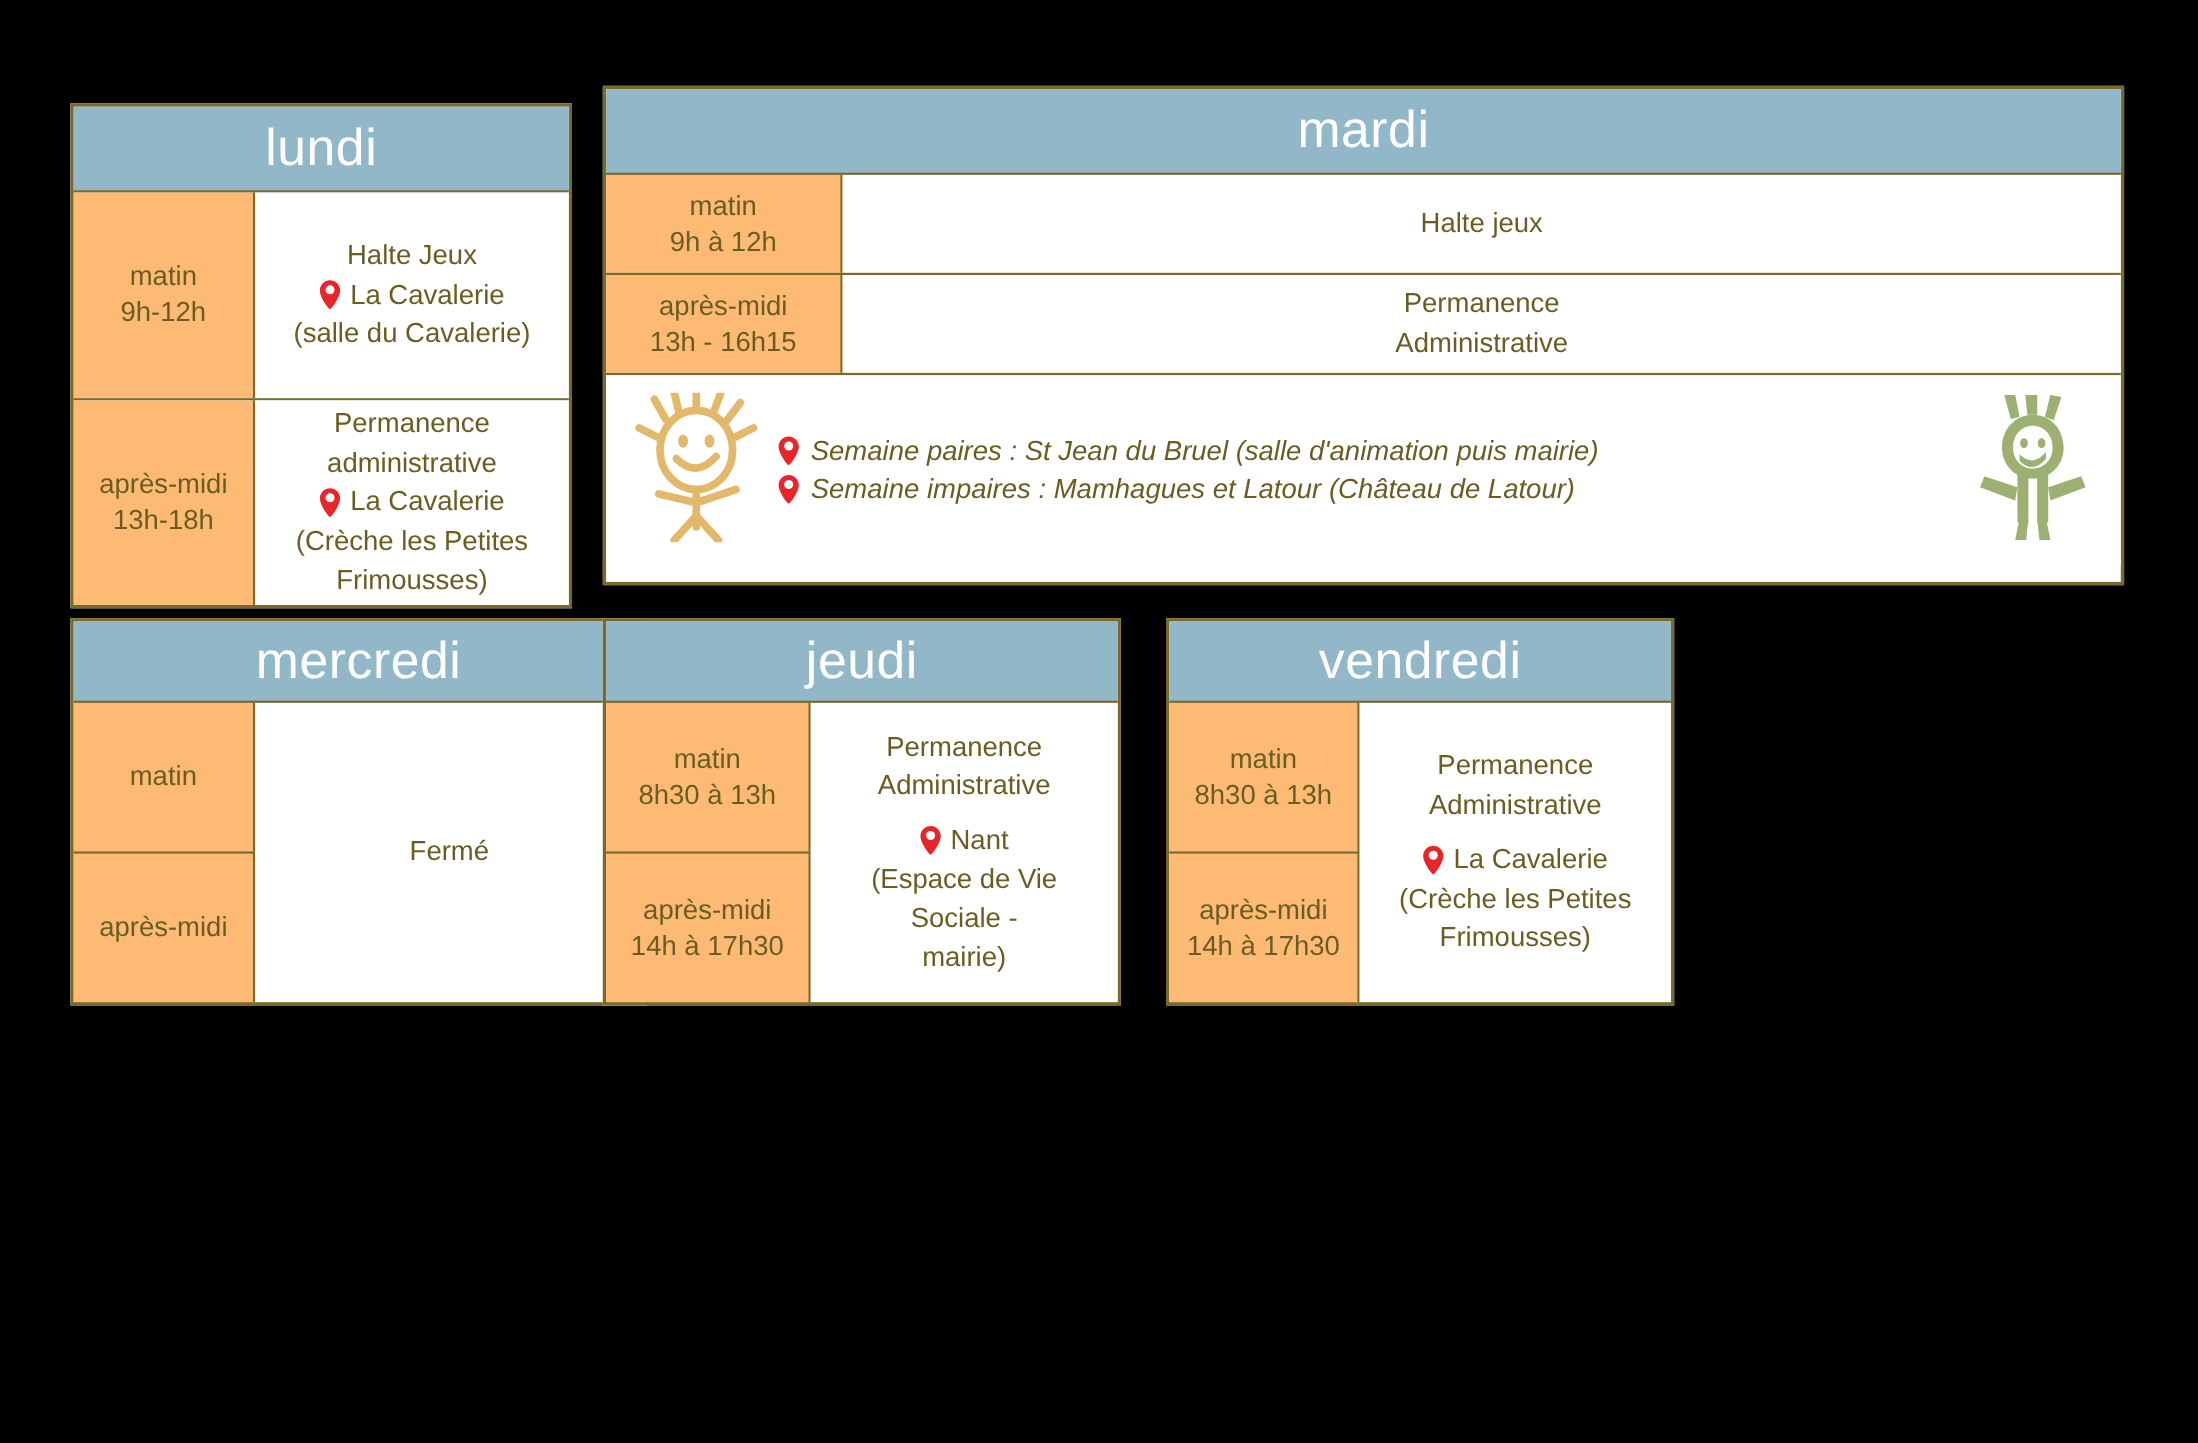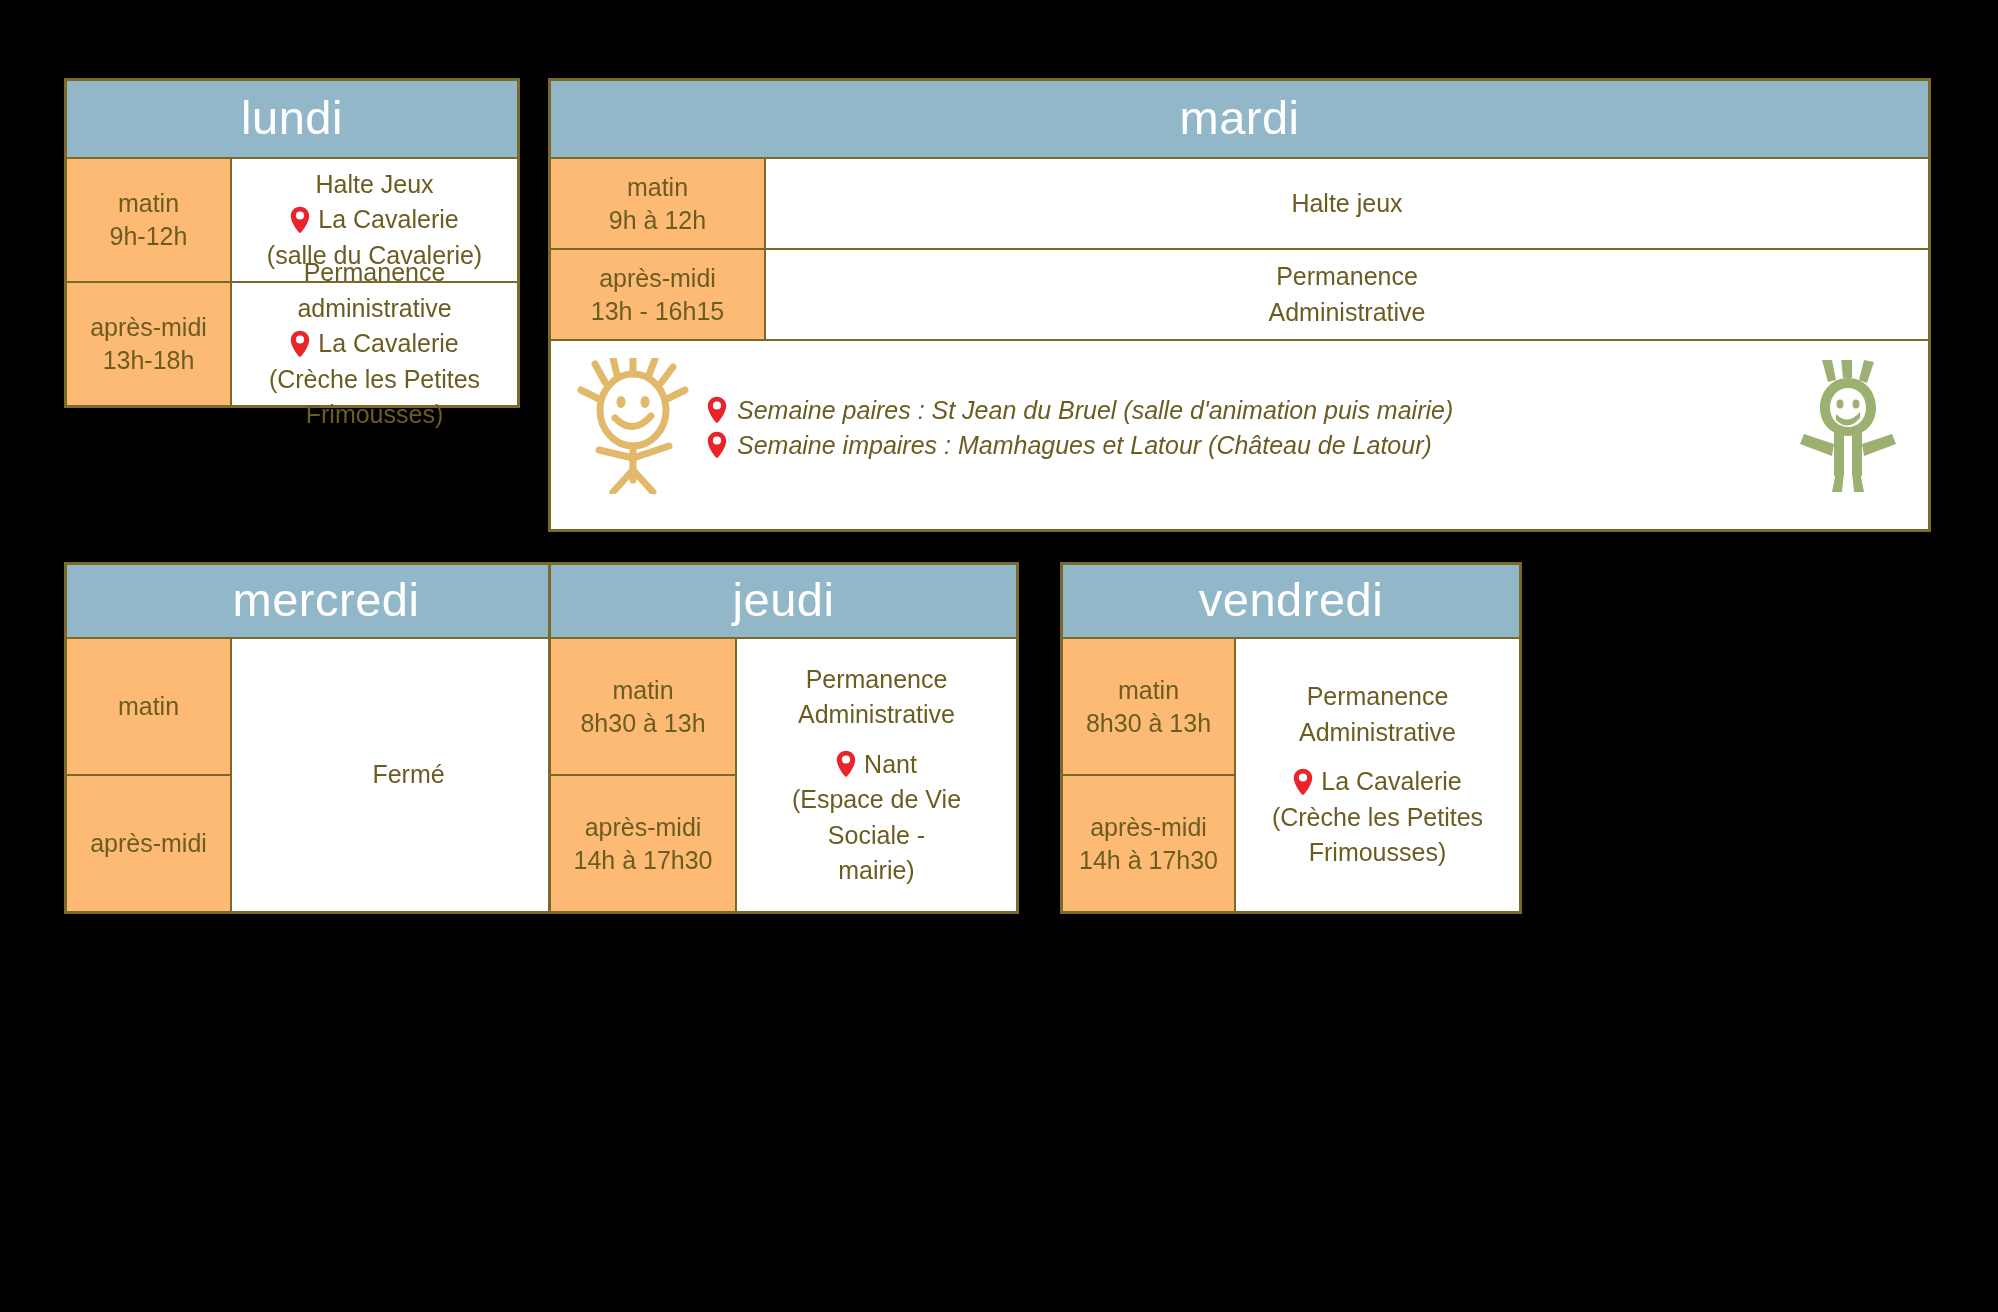--- a/index.html
+++ b/index.html
@@ -168,21 +168,21 @@
     font-style: italic;
   }
   .note-line {
     display: flex;
     align-items: center;
     gap: 10px;
     white-space: nowrap;
   }
 
   
-  #card-lundi     { left: 64px;  top: 78px;  width: 456px;  height: 330px; }
+  #card-lundi     { left: 64px;  top: 94px;  width: 456px;  height: 459px; }
   #card-mardi     { left: 548px; top: 78px;  width: 1383px; height: 454px; }
   #card-mercredi  { left: 64px;  top: 562px; width: 524px;  height: 352px; }
   #card-jeudi     { left: 548px; top: 562px; width: 471px;  height: 352px; }
   #card-vendredi  { left: 1060px;top: 562px; width: 462px;  height: 352px; }
 
   #card-lundi .card-header,
   #card-mardi .card-header { height: 78px; }
   #card-mercredi .card-header,
   #card-jeudi .card-header,
   #card-vendredi .card-header { height: 74px; }

